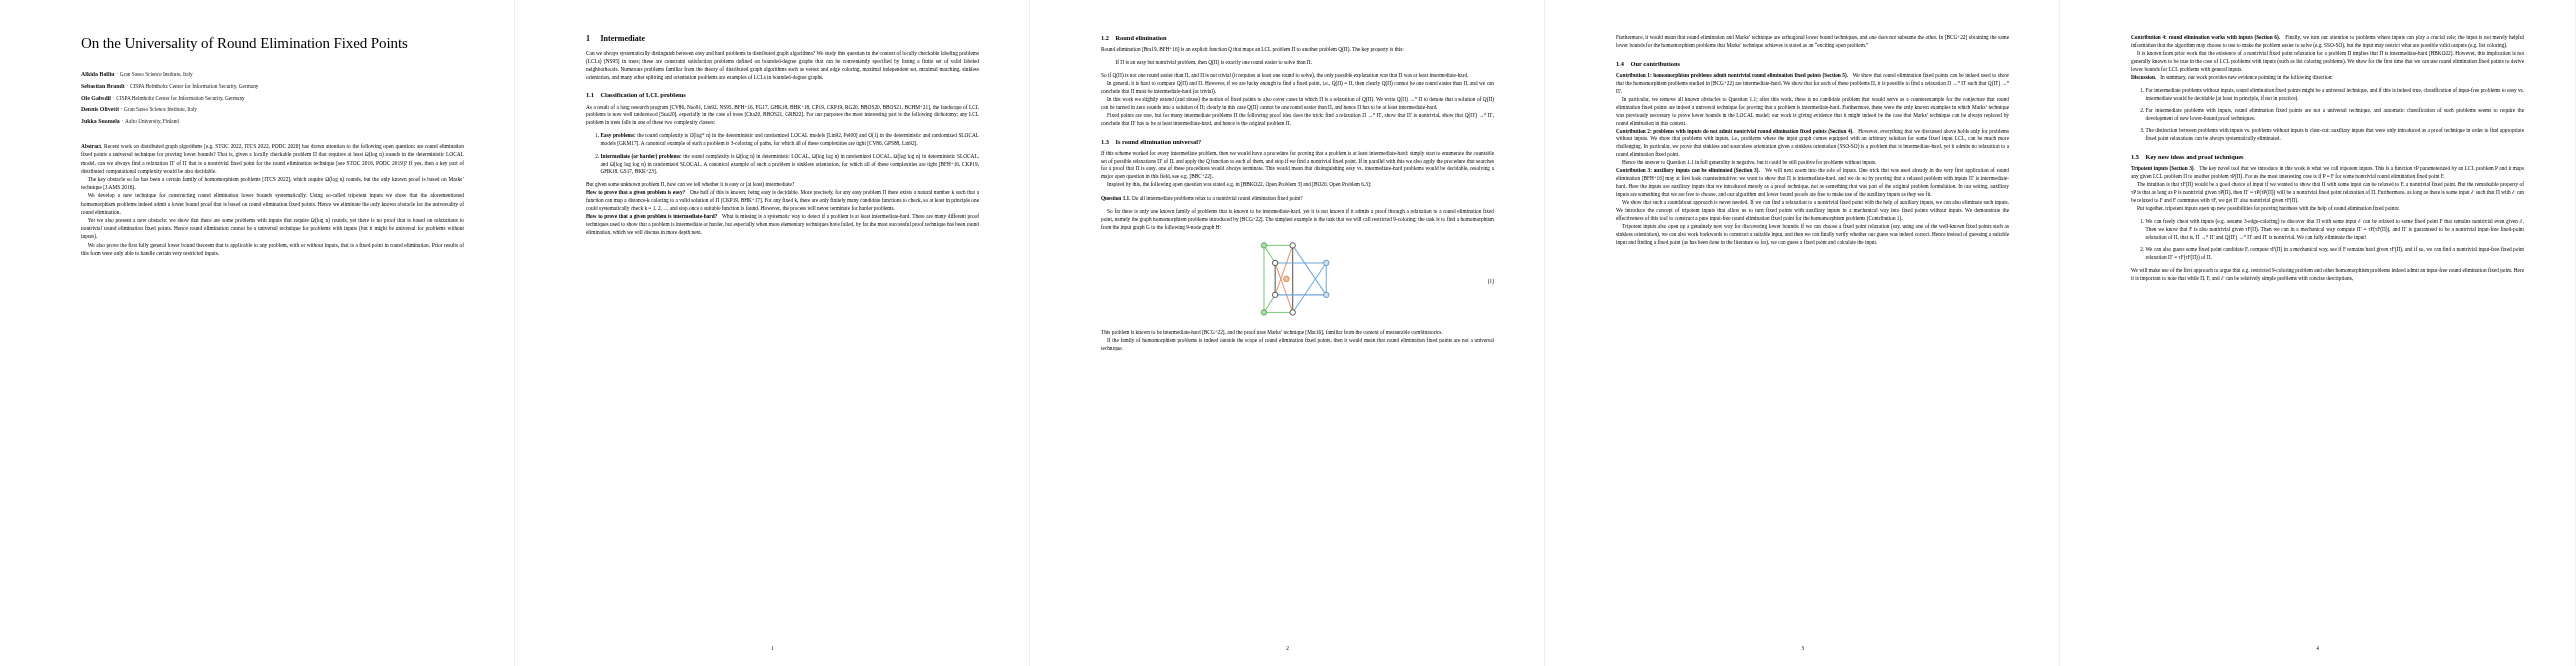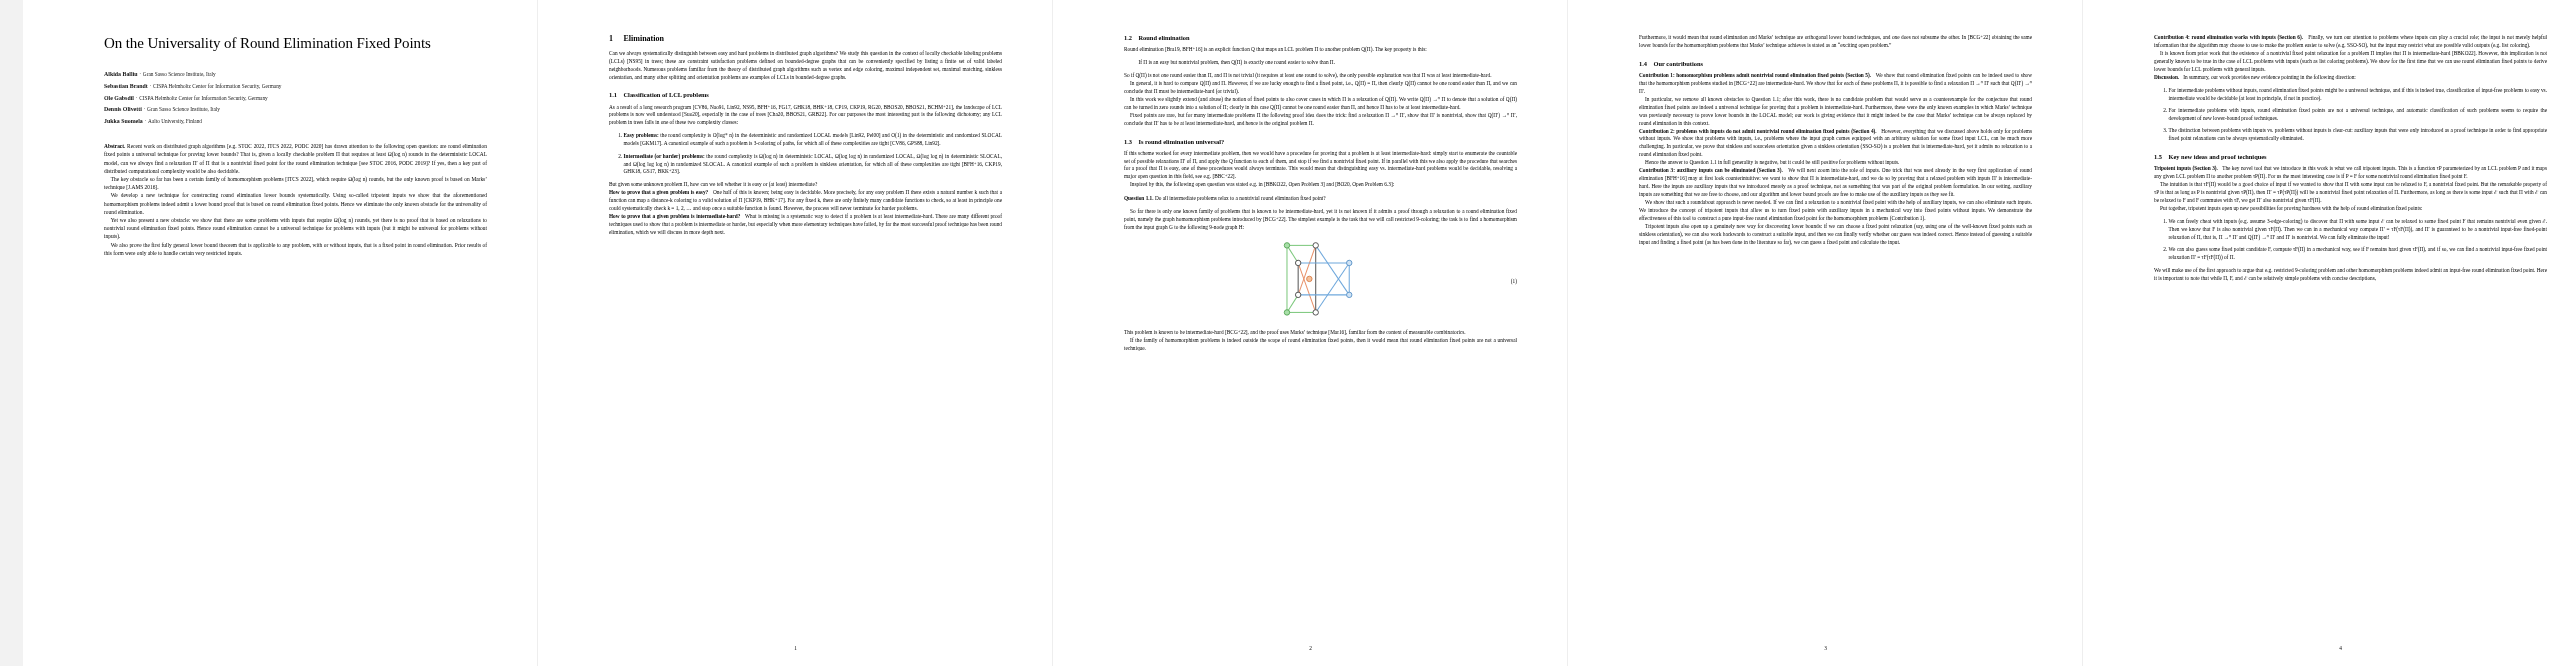--- a/index.html
+++ b/index.html
@@ -3,21 +3,21 @@
 <meta charset="utf-8">
 <style>
   * { box-sizing: border-box; }
   html, body {
     margin: 0; padding: 0;
     width: 2576px; height: 667px;
     background: #f2f2f2;
     font-family: "Liberation Serif", "DejaVu Serif", serif;
     overflow: hidden;
   }
-  #viewer { position: relative; width: 2128px; height: 667px; display: flex; gap: 0; padding-left: 23px; }
+  #viewer { position: relative; width: 2128px; height: 667px; display: flex; gap: 0; }
 
   .page {
     position: relative;
     width: 515px;
     height: 667px;
     background: #ffffff;
     flex: 0 0 515px;
     overflow: hidden;
   }
   .page + .page { box-shadow: -0.6px 0 0 #e3e3e3; }
@@ -166,21 +166,21 @@
         <p>We develop a new technique for constructing round elimination lower bounds systematically. Using so-called tripotent inputs we show that the aforementioned homomorphism problems indeed admit a lower bound proof that is based on round elimination fixed points. Hence we eliminate the only known obstacle for the universality of round elimination.</p>
         <p>Yet we also present a new obstacle: we show that there are some problems with inputs that require Ω(log n) rounds, yet there is no proof that is based on relaxations to nontrivial round elimination fixed points. Hence round elimination cannot be a universal technique for problems with inputs (but it might be universal for problems without inputs).</p>
         <p>We also prove the first fully general lower bound theorem that is applicable to any problem, with or without inputs, that is a fixed point in round elimination. Prior results of this form were only able to handle certain very restricted inputs.</p>
       </div>
     </div>
   </div>
 
   <div class="page">
     <div class="page-inner">
       <h2 class="sec">
-        <span class="num">1</span><span>Elimination</span>
+        <span class="num">1</span><span>Intermediate</span>
       </h2>
 
       <p class="body noindent">Can we always systematically distinguish between easy and hard problems in distributed graph algorithms? We study this question in the context of locally checkable labeling problems (LCLs) [NS95] in trees; these are constraint satisfaction problems defined on bounded-degree graphs that can be conveniently specified by listing a finite set of valid labeled neighborhoods. Numerous problems familiar from the theory of distributed graph algorithms such as vertex and edge coloring, maximal independent set, maximal matching, sinkless orientation, and many other splitting and orientation problems are examples of LCLs in bounded-degree graphs.</p>
 
       <h3 class="subsec">
         <span class="num">1.1</span><span>Classification of LCL problems</span>
       </h3>
 
       <p class="body noindent">As a result of a long research program [CV86, Nao91, Lin92, NS95, BFH⁺16, FG17, GHK18, BHK⁺18, CP19, CKP19, RG20, BBOS20, BBOS21, BCHM⁺21], the landscape of LCL problems is now well understood [Suo20], especially in the case of trees [Cha20, BBOS21, GRB22]. For our purposes the most interesting part is the following dichotomy; any LCL problem in trees falls in one of these two complexity classes:</p>
 

